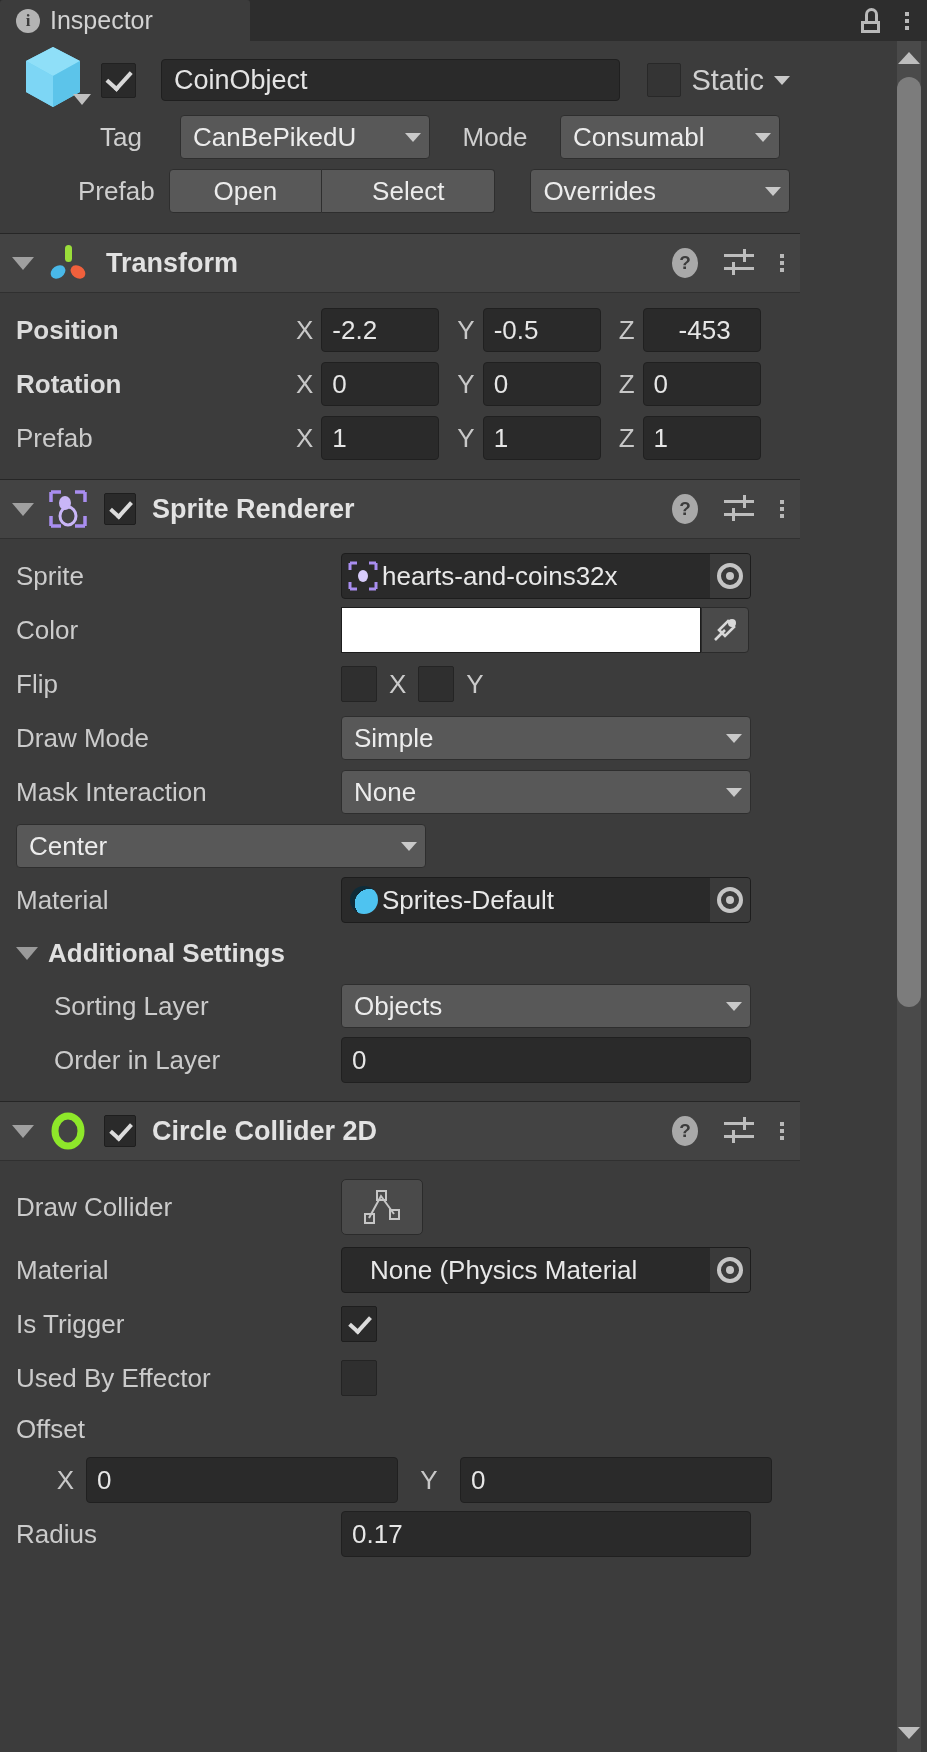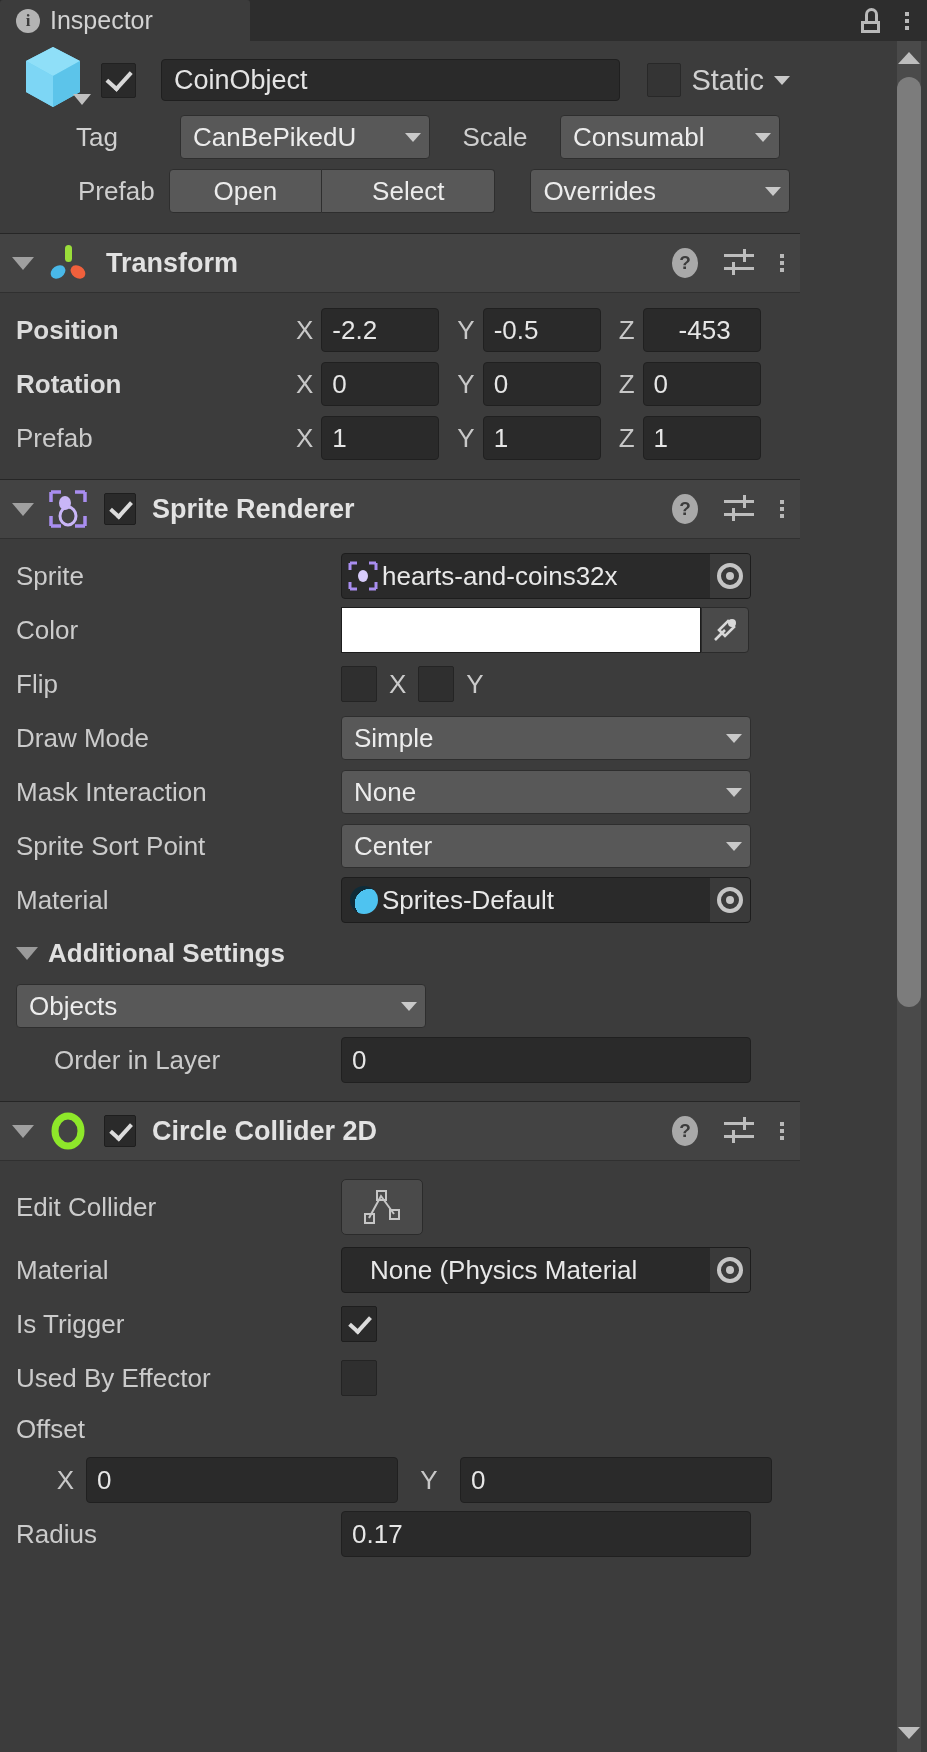--- a/index.html
+++ b/index.html
@@ -363,26 +363,26 @@
       <div class="chk checked"></div>
       <div class="name-field">CoinObject</div>
       <div class="static-wrap">
         <div class="static-chk"></div>
         <div class="static-label">Static</div>
         <div class="tri-down"></div>
       </div>
     </div>
 
     <div class="go-row2">
-      <div class="lbl-inline" style="width:104px;text-align:left;padding-right:14px;">Tag</div>
+      <div class="lbl-inline" style="width:104px;text-align:center;padding-right:14px;">Tag</div>
       <div class="dd" style="width:250px;">
         <span class="val">CanBePikedU</span>
         <span class="tri-down"></span>
       </div>
-      <div class="lbl-inline" style="width:130px;text-align:center;">Scale</div>
+      <div class="lbl-inline" style="width:130px;text-align:center;">Mode</div>
       <div class="dd" style="width:220px;">
         <span class="val">Consumabl</span>
         <span class="tri-down"></span>
       </div>
     </div>
 
     <div class="go-row3">
       <div class="lbl-inline" style="width:150px;text-align:right;padding-right:14px;">Prefab</div>
       <div class="btn" style="width:155px;border-radius:4px 0 0 4px;">Open</div>
       <div class="btn" style="width:175px;border-radius:0 4px 4px 0;border-left:none;">Select</div>
@@ -517,21 +517,20 @@
 
     <div class="row">
       <span class="rlabel" style="width:325px;">Mask Interaction</span>
       <span class="dd" style="width:410px;">
         <span class="val">None</span>
         <span class="tri-down"></span>
       </span>
     </div>
 
     <div class="row">
-      <span class="rlabel" style="width:325px;">Sprite Sort Point</span>
       <span class="dd" style="width:410px;">
         <span class="val">Center</span>
         <span class="tri-down"></span>
       </span>
     </div>
 
     <div class="row">
       <span class="rlabel" style="width:325px;">Material</span>
       <span class="objfield" style="width:410px;">
         <span class="mat-ic"></span>
@@ -541,20 +540,21 @@
           </span>
       </span>
     </div>
 
     <div class="sub-head">
       <div class="foldout"></div>
       <div class="sub-title">Additional Settings</div>
     </div>
 
     <div class="row">
+      <span class="rlabel" style="width:325px;padding-left:38px;">Sorting Layer</span>
       <span class="dd" style="width:410px;">
         <span class="val">Objects</span>
         <span class="tri-down"></span>
       </span>
     </div>
 
     <div class="row">
       <span class="rlabel" style="width:325px;padding-left:38px;">Order in Layer</span>
       <span class="num" style="width:410px;height:46px;">0</span>
     </div>
@@ -578,21 +578,21 @@
       <div class="kebab">
           <span></span>
           <span></span>
           <span></span>
         </div>
     </div>
   </div>
   <div class="comp-body">
 
     <div class="row" style="height:72px;">
-      <span class="rlabel" style="width:325px;">Edit Collider</span>
+      <span class="rlabel" style="width:325px;">Draw Collider</span>
       <span class="editcol-btn">
         <svg width="42" height="34" viewBox="0 0 42 34">
           <path d="M8 28 L20 6 L33 24" stroke="#c6c6c6" stroke-width="2" fill="none"></path>
           <rect x="4" y="24" width="9" height="9" fill="none" stroke="#c6c6c6" stroke-width="2"></rect>
           <rect x="16" y="1" width="9" height="9" fill="none" stroke="#c6c6c6" stroke-width="2"></rect>
           <rect x="29" y="20" width="9" height="9" fill="none" stroke="#c6c6c6" stroke-width="2"></rect>
         </svg>
       </span>
     </div>
 

